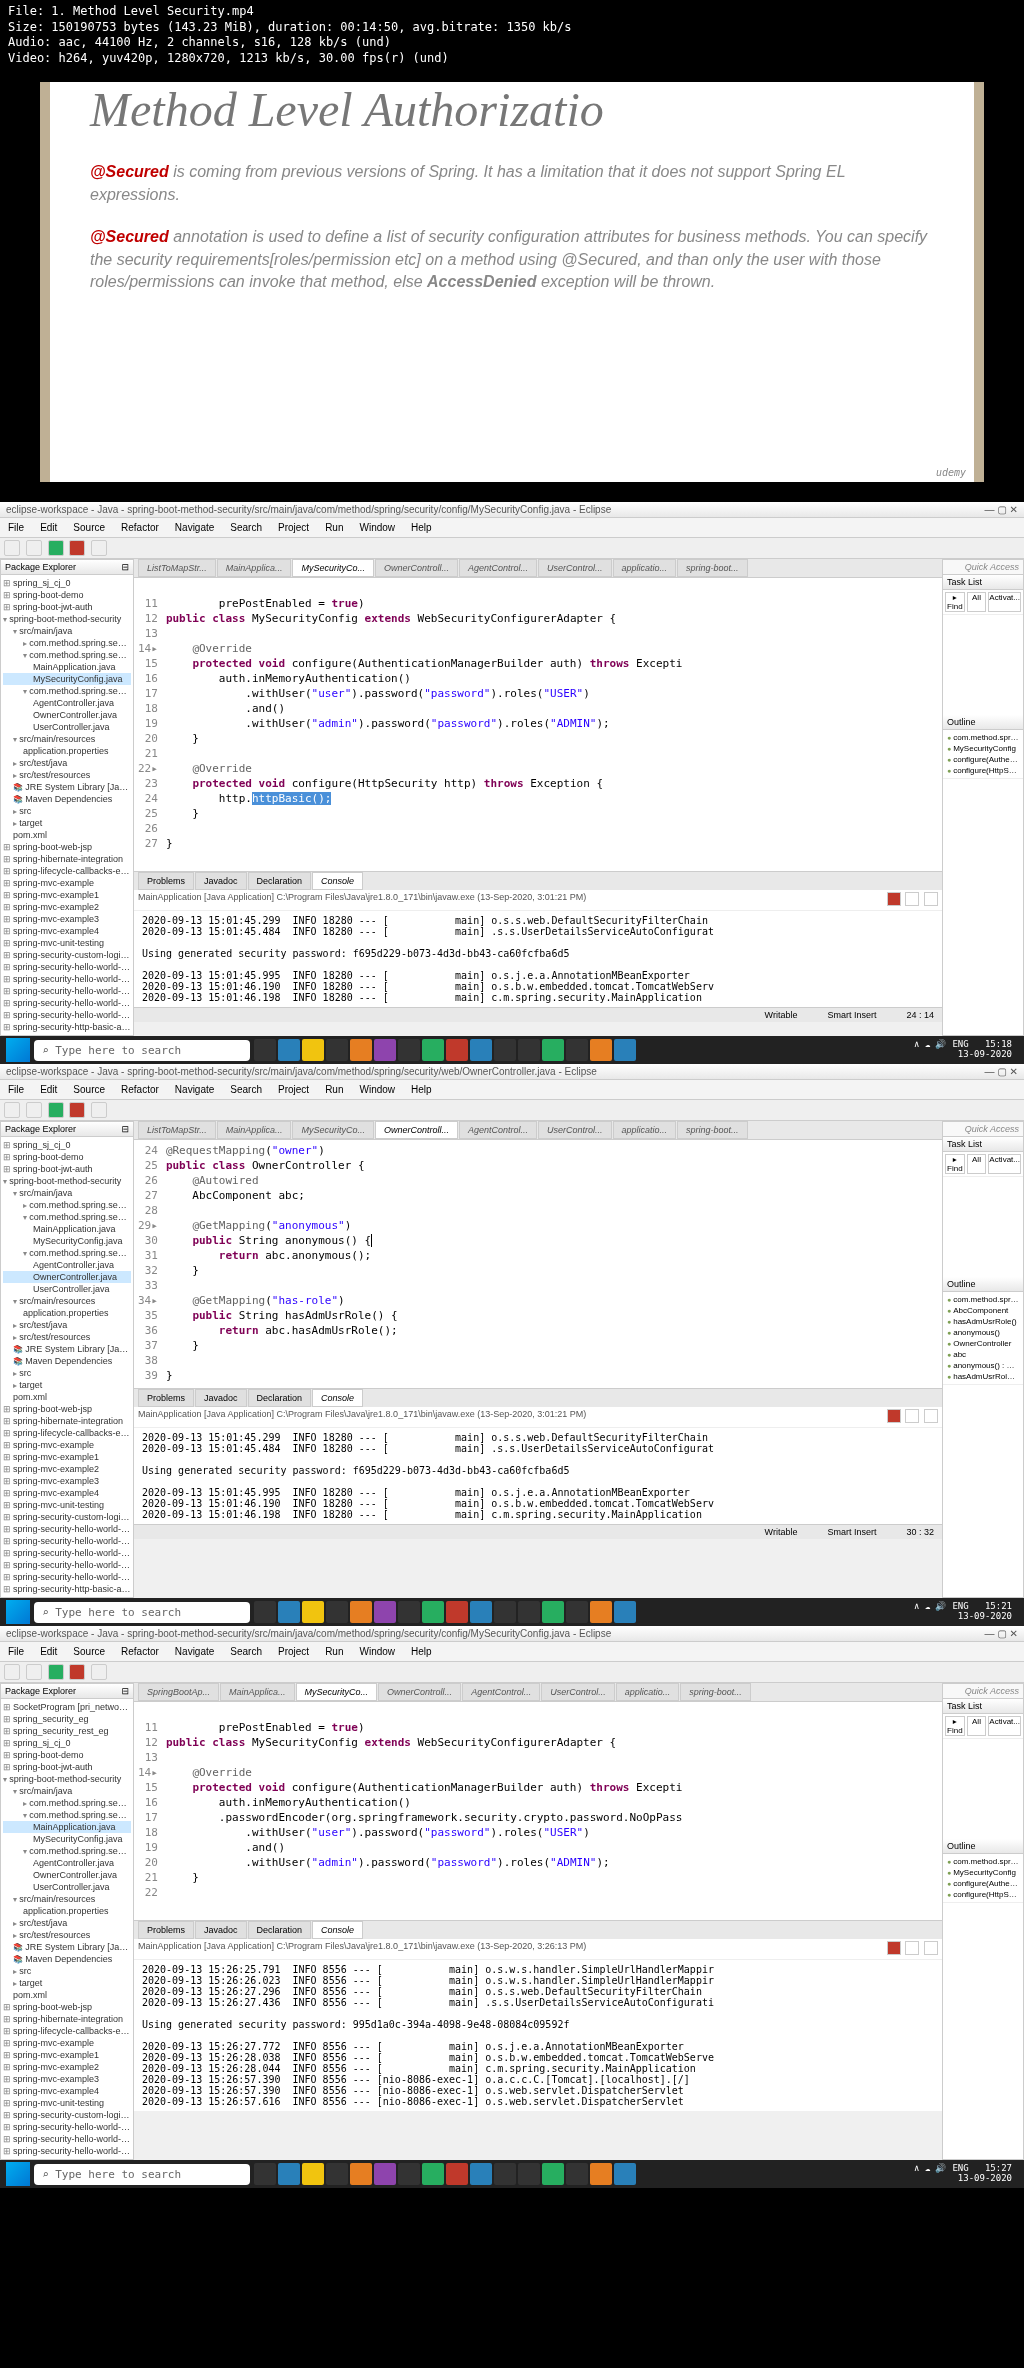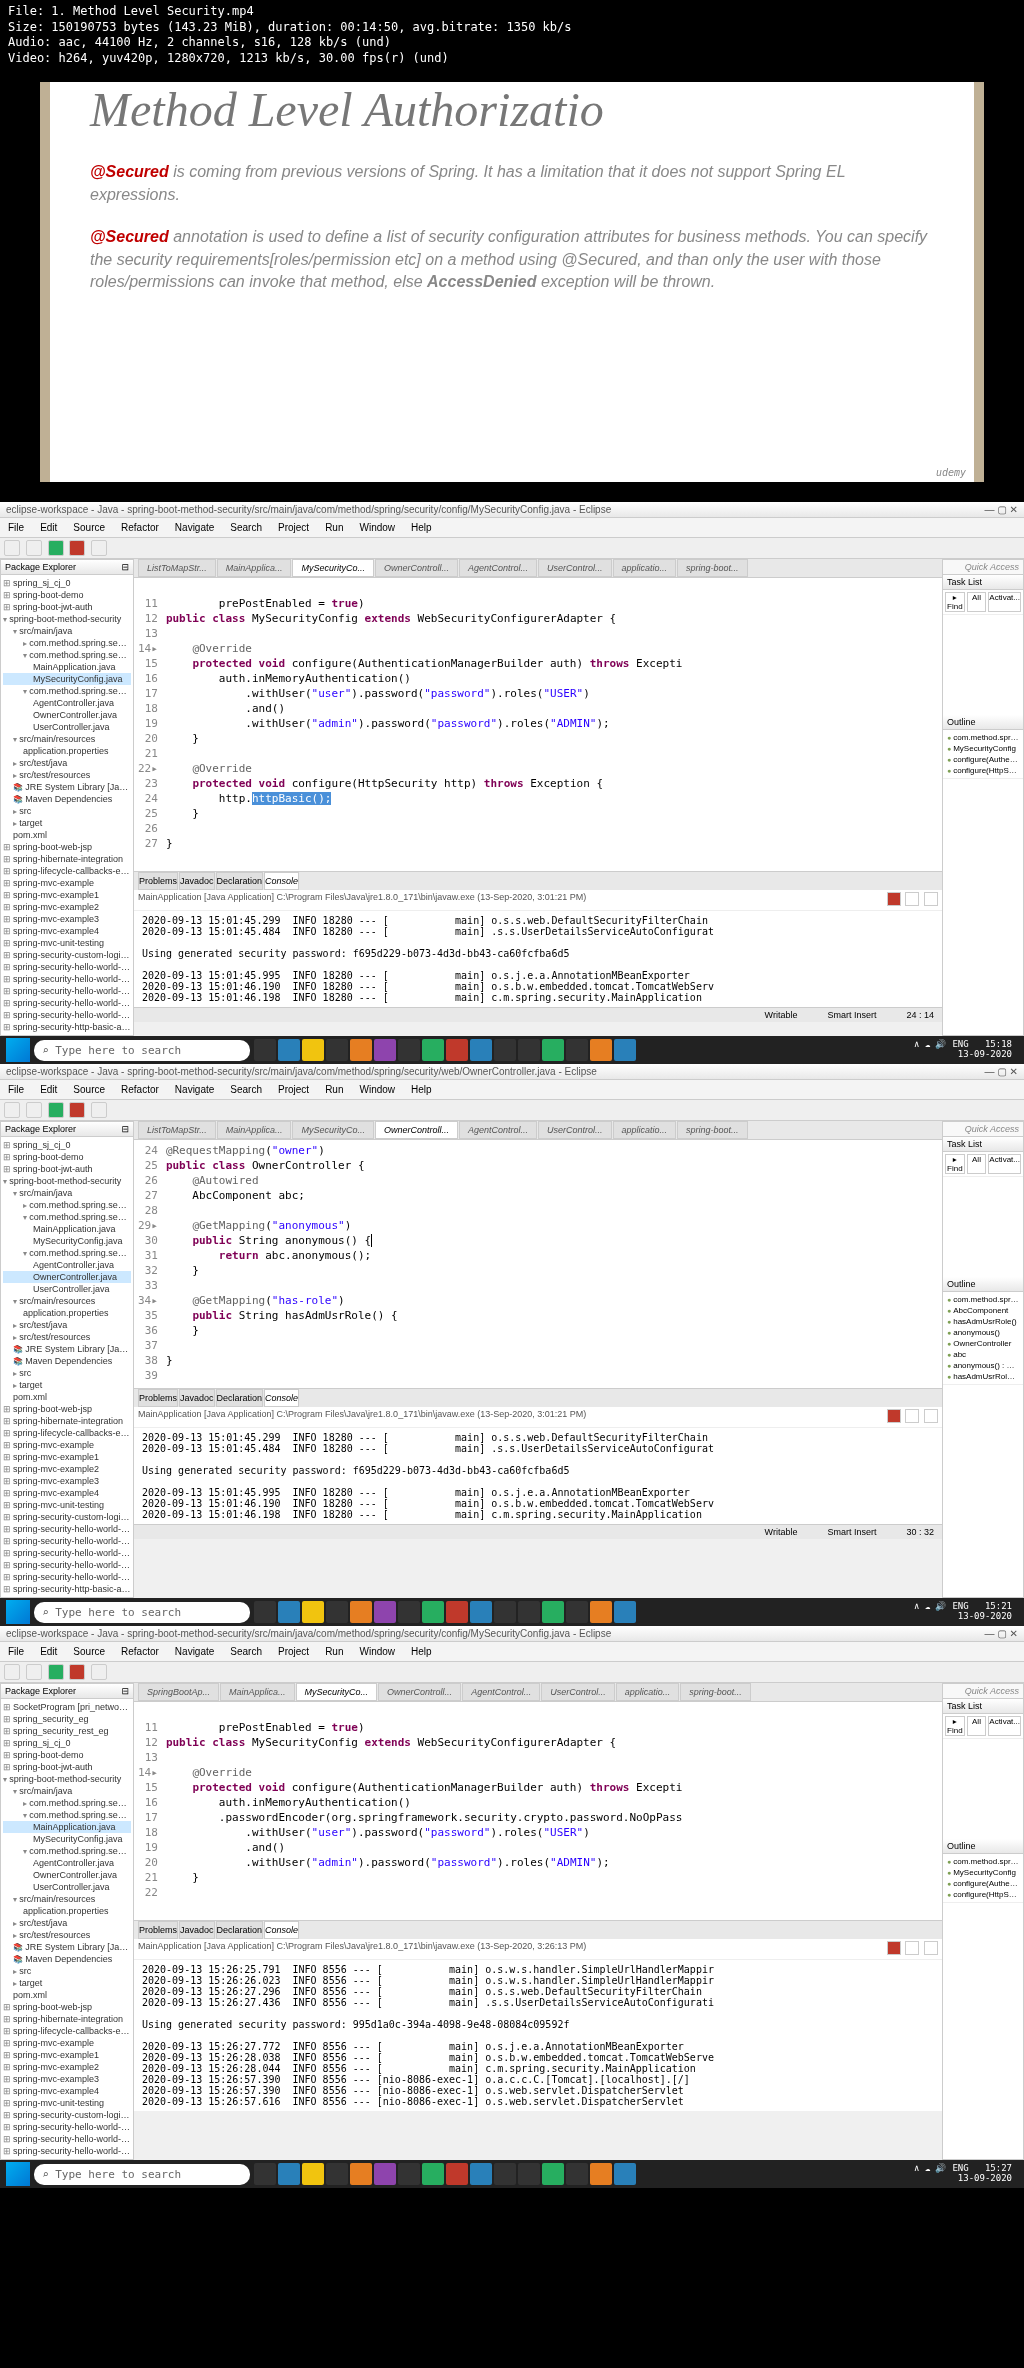--- a/index.html
+++ b/index.html
@@ -43,38 +43,38 @@
 .code-lines { flex:1; }
 .code-lines div { height:15px; white-space:pre; }
 .kw { color:#7f0055; font-weight:bold; }
 .str { color:#2a00ff; }
 .ann { color:#646464; }
 .hl { background:#4a90d9; color:#fff; }
 .cursor { border-left:1px solid #000; }
 
 .problems { border-top:1px solid #ccc; }
 .prob-tabs { background:#e8e8e8; padding:0 4px; display:flex; font-size:9px; }
-.prob-tabs .tab { padding:3px 0; background:#e0e0e0; border:1px solid #ccc; margin-right:1px; }
+.prob-tabs .tab { padding:3px 8px; background:#e0e0e0; border:1px solid #ccc; margin-right:1px; }
 .prob-tabs .tab.active { background:#fff; font-style:italic; }
 .console-head { background:#fff; padding:2px 4px; font-size:9px; color:#555; border-bottom:1px solid #eee; display:flex; justify-content:space-between; }
 .console-head .icons span { display:inline-block; width:12px; height:12px; border:1px solid #ccc; margin-left:2px; }
 .console { background:#fff; font-family:Consolas,monospace; font-size:10px; padding:4px 8px; white-space:pre; overflow:hidden; }
 .status { background:#e8e8e8; padding:2px 8px; font-size:9px; border-top:1px solid #ccc; display:flex; justify-content:flex-end; gap:30px; }
 
 .right-col { width:80px; background:#fff; border:1px solid #ccc; font-size:9px; }
 .right-col .qa { background:#f8f8f8; padding:2px 4px; border-bottom:1px solid #ccc; font-style:italic; color:#888; text-align:right; }
 .right-col .sec { padding:2px; border-bottom:1px solid #eee; }
 .right-col .controls { display:flex; gap:2px; padding:2px; }
 .right-col .controls span { flex:1; border:1px solid #ccc; text-align:center; font-size:8px; padding:0; }
 .outline-item { padding:1px 2px; white-space:nowrap; overflow:hidden; text-overflow:ellipsis; font-size:8px; }
 .outline-item::before { content:"● "; color:#7d9f52; font-size:7px; }
 
 .taskbar { background:#222; height:28px; display:flex; align-items:center; padding:0 6px; }
 .taskbar .start { width:24px; height:24px; background:linear-gradient(135deg,#00adef,#0078d4); border-radius:0; }
-.taskbar .search { flex:0 0 200px; background:#fff; padding:4px 8px; font-size:11px; color:#666; border-radius:10px; margin-left:4px; }
+.taskbar .search { flex:0 0 200px; background:#fff; padding:4px 8px; font-size:11px; color:#666; border-radius:4px; margin-left:4px; }
 .taskbar .icons { display:flex; gap:2px; margin-left:4px; flex:1; }
 .taskbar .icons span { width:22px; height:22px; display:inline-block; background:#333; border-radius:2px; }
 .taskbar .tray { color:#fff; font-size:9px; padding:2px 6px; text-align:right; line-height:1.1; }
 
 .red-icon { background:#c0392b !important; }
 .grn-icon { background:#27ae60 !important; }
 .blu-icon { background:#2980b9 !important; }
 .org-icon { background:#e67e22 !important; }
 .yel-icon { background:#f1c40f !important; }
 .pur-icon { background:#8e44ad !important; }
@@ -384,20 +384,21 @@
               <div>    <span class="ann">@Autowired</span></div>
               <div>    AbcComponent abc;</div>
               <div></div>
               <div>    <span class="ann">@GetMapping</span>(<span class="str">"anonymous"</span>)</div>
               <div>    <span class="kw">public</span> String anonymous() {<span class="cursor"></span></div>
               <div>        <span class="kw">return</span> abc.anonymous();</div>
               <div>    }</div>
               <div></div>
               <div>    <span class="ann">@GetMapping</span>(<span class="str">"has-role"</span>)</div>
               <div>    <span class="kw">public</span> String hasAdmUsrRole() {</div>
+              <div>        <span class="kw">return</span> abc.hasAdmUsrRole();</div>
               <div>    }</div>
               <div></div>
               <div>}</div>
             </div>
       </div>
       <div class="problems">
         <div class="prob-tabs">
               <div class="tab ">Problems</div>
               <div class="tab ">Javadoc</div>
               <div class="tab ">Declaration</div>

